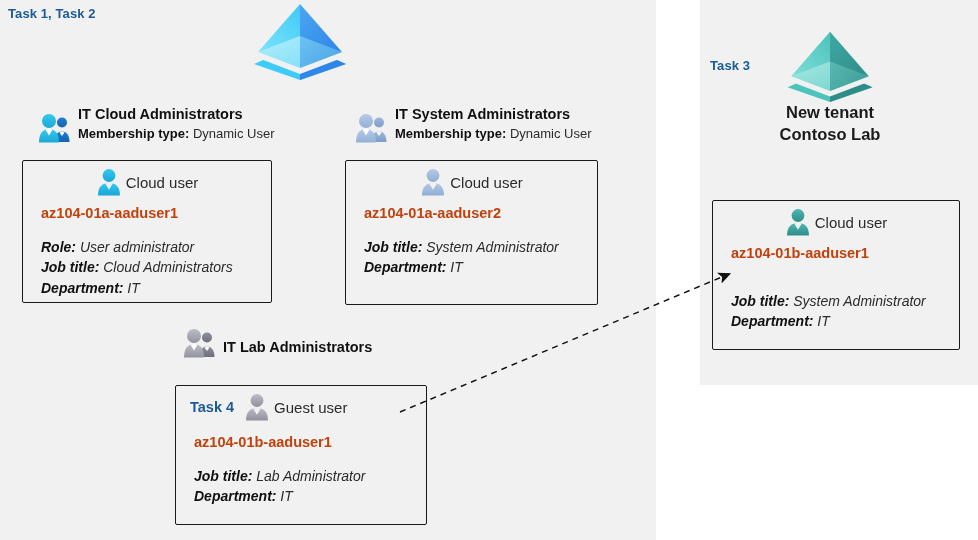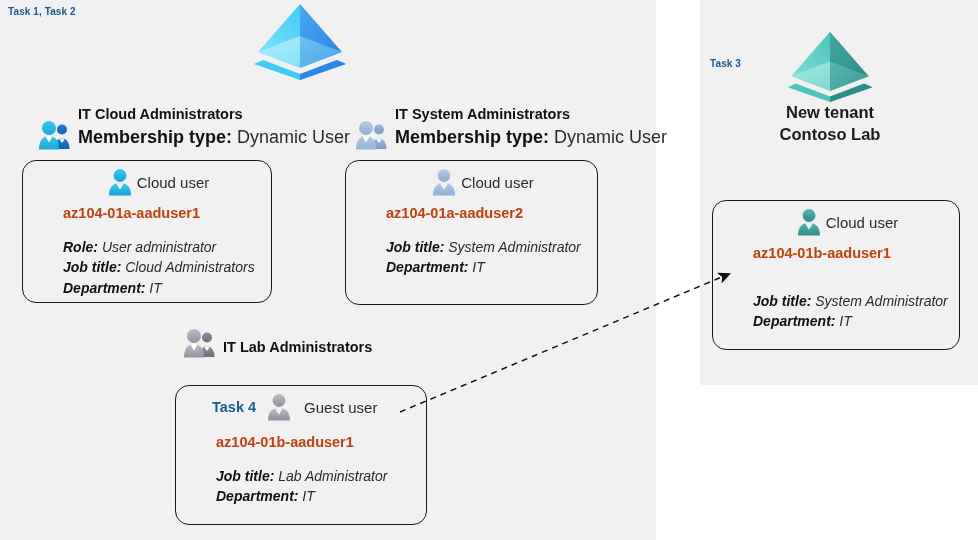--- a/index.html
+++ b/index.html
@@ -15,21 +15,21 @@
   
   .panel{position:absolute;background:#f1f1f1;}
   #left-panel{left:0;top:0;width:656px;height:540px;}
   #right-panel{left:700px;top:0;width:278px;height:385px;}
 
   
   .task-label{
     position:absolute;
     color:#1a5a96;
     font-weight:bold;
-    font-size:10px;
+    font-size:13px;
     letter-spacing:.1px;
     white-space:nowrap;
   }
   #task12{left:8px;top:6px;}
   #task3{left:710px;top:10px;margin-top:48px;}
 
   
   .tenant{position:absolute;text-align:center;}
   .tenant .caption{
     font-weight:bold;font-size:16.5px;color:#1a1a1a;
@@ -37,34 +37,33 @@
   }
   #tenant-default{left:200px;top:2px;width:200px;}
   #tenant-new{left:705px;top:30px;width:250px;}
   .tenant-icon{display:block;margin:0 auto;}
 
   
   .group{position:absolute;display:flex;align-items:flex-end;}
   .group .g-icon{flex:0 0 auto;margin-top:3px;margin-right:6px;}
   .group .g-text{line-height:1.42;}
   .g-name{font-weight:bold;font-size:14.5px;color:#101010;white-space:nowrap;}
-  .g-member{font-size:18px;color:#2b2b2b;white-space:nowrap;}
+  .g-member{font-size:13px;color:#2b2b2b;white-space:nowrap;}
   .g-member b{color:#101010;}
   #group-cloud{left:38px;top:104px;}
   #group-system{left:355px;top:104px;}
   #group-lab{left:183px;top:325px;}
 
   
   .card{
     position:absolute;
     border:1.6px solid #1a1a1a;
-    border-radius:14px;
+    border-radius:2px;
     background:transparent;
     box-sizing:border-box;
-    padding-left:22px;
   }
   .card .card-head{
     display:flex;align-items:center;justify-content:center;
     gap:4px;height:34px;margin-top:4px;
   }
   .card-head .tasktag{
     color:#1a5a96;font-weight:bold;font-size:14.5px;margin-right:6px;
   }
   .card-head .utype{font-size:15px;color:#2b2b2b;white-space:nowrap;}
   .card .uname{
@@ -295,21 +294,21 @@
         <defs>
             <linearGradient id="u3" x1="0" y1="0" x2="0" y2="1">
           <stop offset="0" stop-color="#bdbdc6"></stop>
               <stop offset="1" stop-color="#90909d"></stop>
         </linearGradient>
           </defs>
         <circle cx="13" cy="7.5" r="6.4" fill="url(#u3)"></circle>
         <path d="M2 27.5 C2 18.5 6.5 15 13 15 C19.5 15 24 18.5 24 27.5 Z" fill="url(#u3)"></path>
         <path d="M9.2 15.6 L13 21.8 L16.8 15.6 L13 14.6 Z" fill="#f1f1f1"></path>
       </svg>
-      <span class="utype" style="margin-left:8px">Guest user</span>
+      <span class="utype" style="margin-left:0">Guest user</span>
     </div>
     <div class="uname">az104-01b-aaduser1</div>
     <div class="attrs">
       <div class="row"><b>Job title:</b>
         <span>Lab Administrator</span></div>
       <div class="row"><b>Department:</b>
         <span>IT</span></div>
     </div>
   </div>
 

